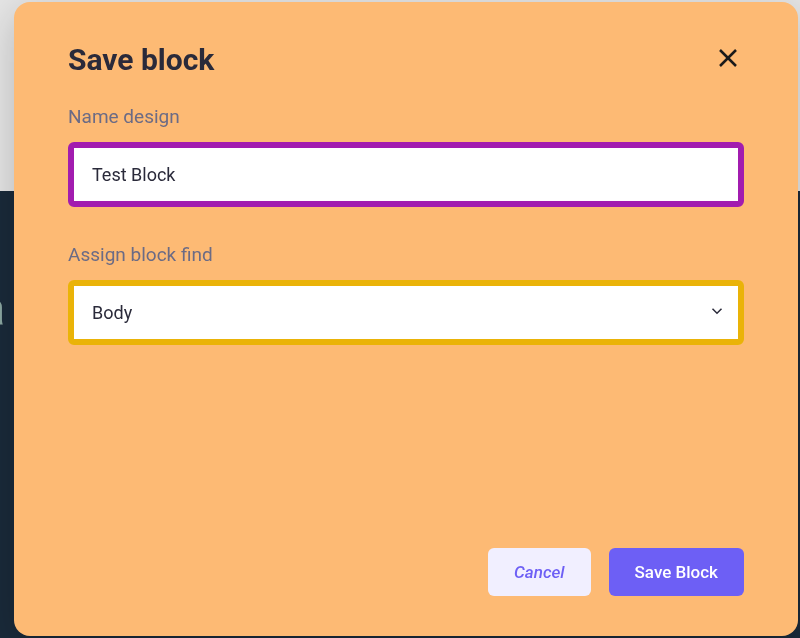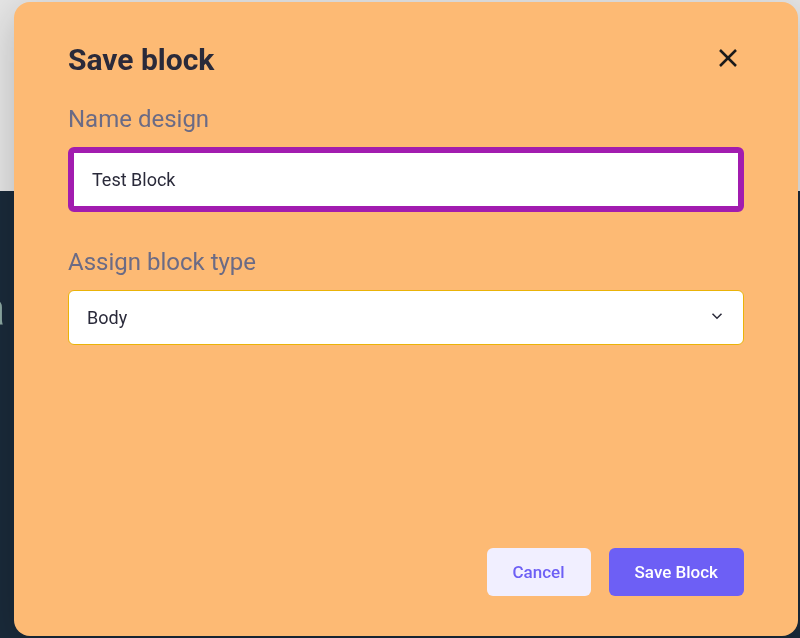--- a/index.html
+++ b/index.html
@@ -74,21 +74,21 @@
       font-size: 19px;
       line-height: 1.6;
       color: #6b6b85;
       margin-bottom: 56px;
     }
     .form-group {
       margin-bottom: 36px;
     }
     .form-label {
       display: block;
-      font-size: 24px;
+      font-size: 19px;
       color: #6b6b85;
       margin-bottom: 14px;
       font-weight: 400;
     }
     .form-input {
       width: 100%;
       padding: 16px 18px;
       font-size: 18px;
       color: #2a2a3a;
       border: 6px solid #a21caf;
@@ -99,21 +99,21 @@
     }
     .form-select-wrapper {
       position: relative;
       width: 100%;
     }
     .form-select {
       width: 100%;
       padding: 16px 18px;
       font-size: 18px;
       color: #2a2a3a;
-      border: 1px solid #eab308;
+      border: 6px solid #eab308;
       border-radius: 6px;
       background: #ffffff;
       outline: none;
       appearance: none;
       -webkit-appearance: none;
       -moz-appearance: none;
       cursor: pointer;
       font-family: inherit;
     }
     .select-chevron {
@@ -141,20 +141,21 @@
       font-size: 17px;
       border: none;
       border-radius: 6px;
       cursor: pointer;
       font-weight: 500;
       font-family: inherit;
     }
     .btn-cancel {
       background: #f1efff;
       color: #6d5ff5;
+      font-style: italic;
     }
     .btn-primary {
       background: #6d5ff5;
       color: #ffffff;
     }
   </style>
 </head>
 <body>
 
 <div class="backdrop">
@@ -174,21 +175,21 @@
     </button>
   </div>
 
 
   <div class="form-group">
     <label class="form-label">Name design</label>
     <input type="text" class="form-input" value="Test Block" style="">
   </div>
 
   <div class="form-group">
-    <label class="form-label">Assign block type</label>
+    <label class="form-label">Assign block find</label>
     <div class="form-select-wrapper">
       <select class="form-select">
         <option>Body</option>
       </select>
       <span class="select-chevron">
         <svg viewBox="0 0 24 24">
           <polyline points="6 9 12 15 18 9"></polyline>
         </svg>
       </span>
     </div>

